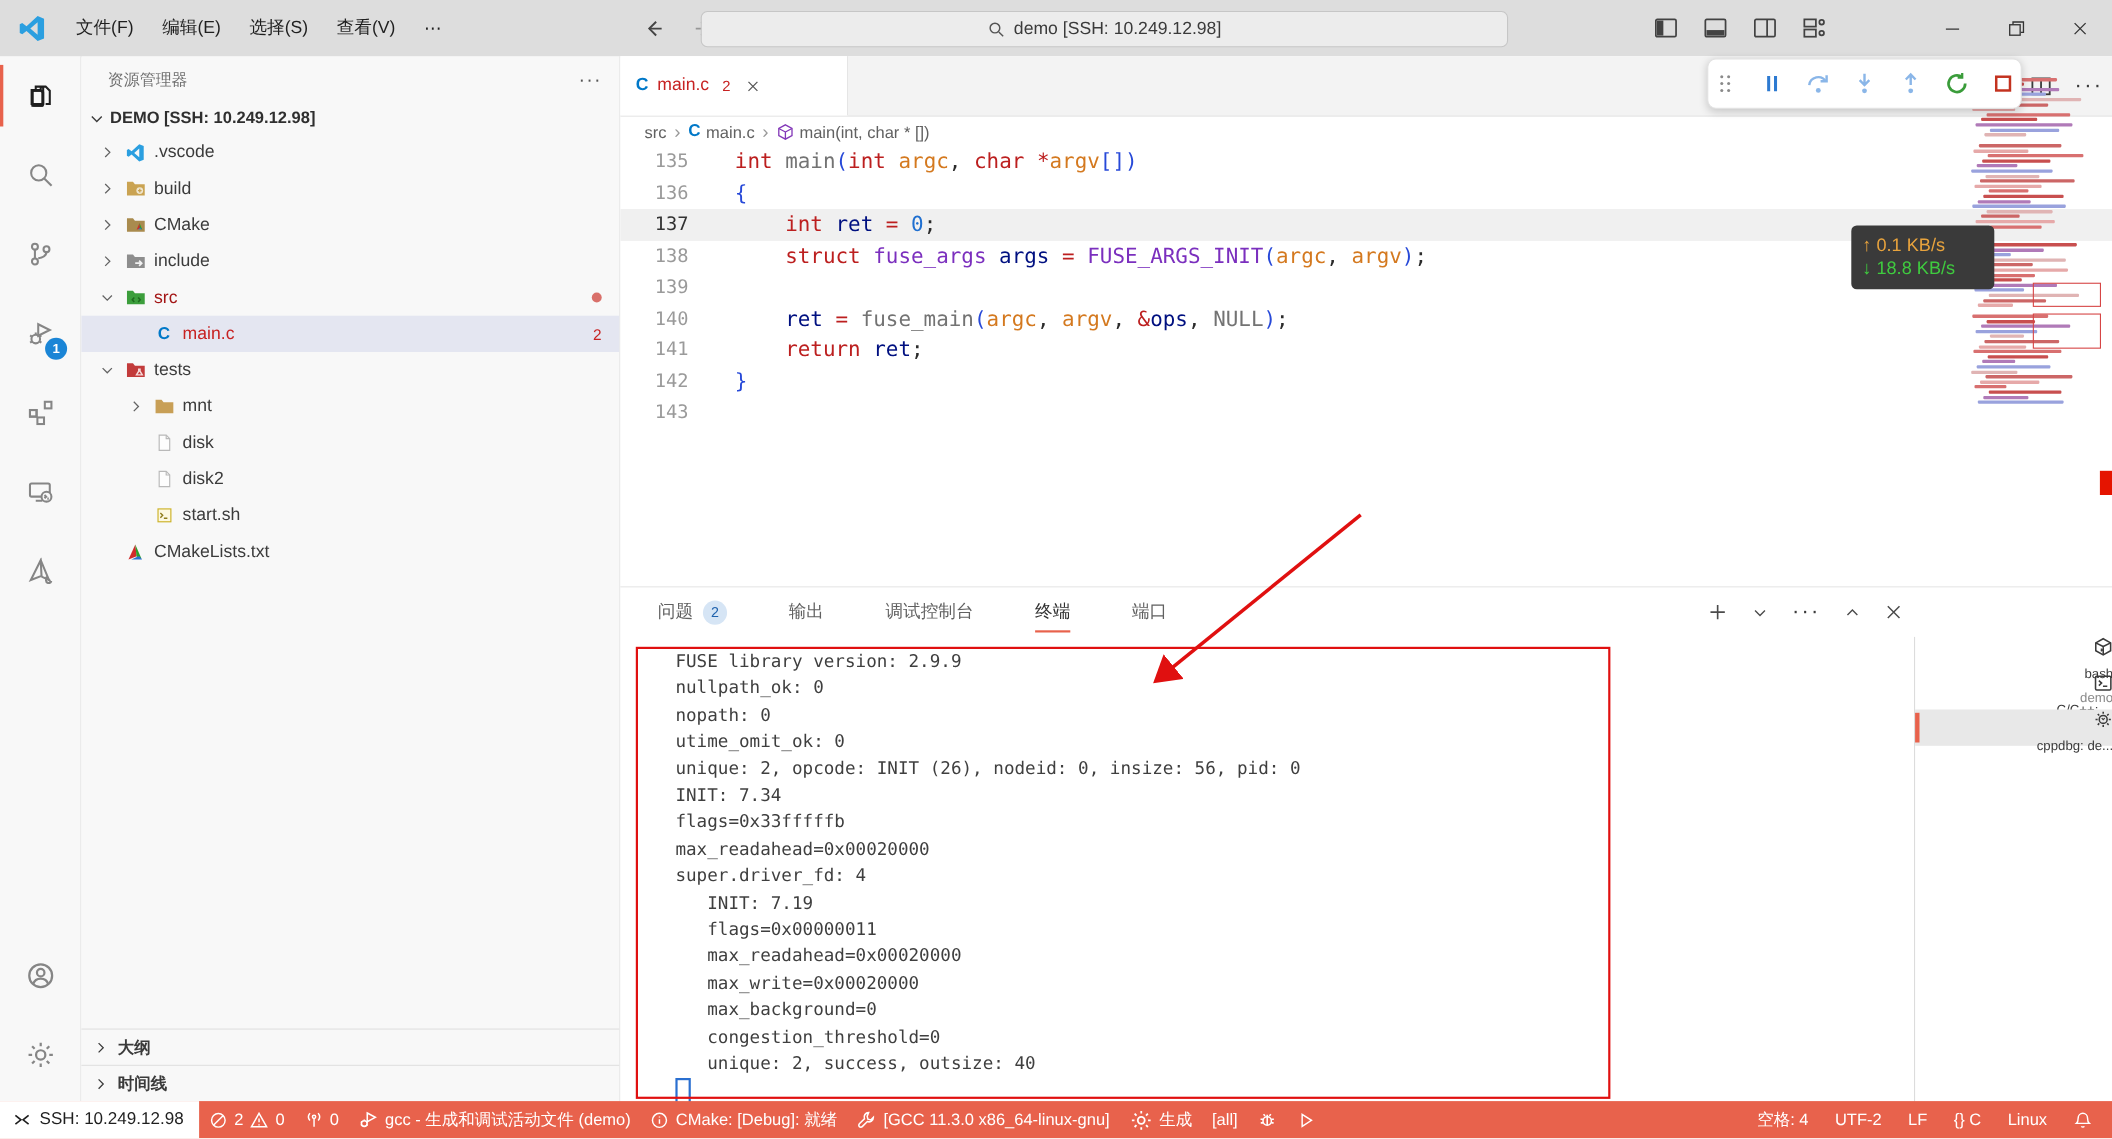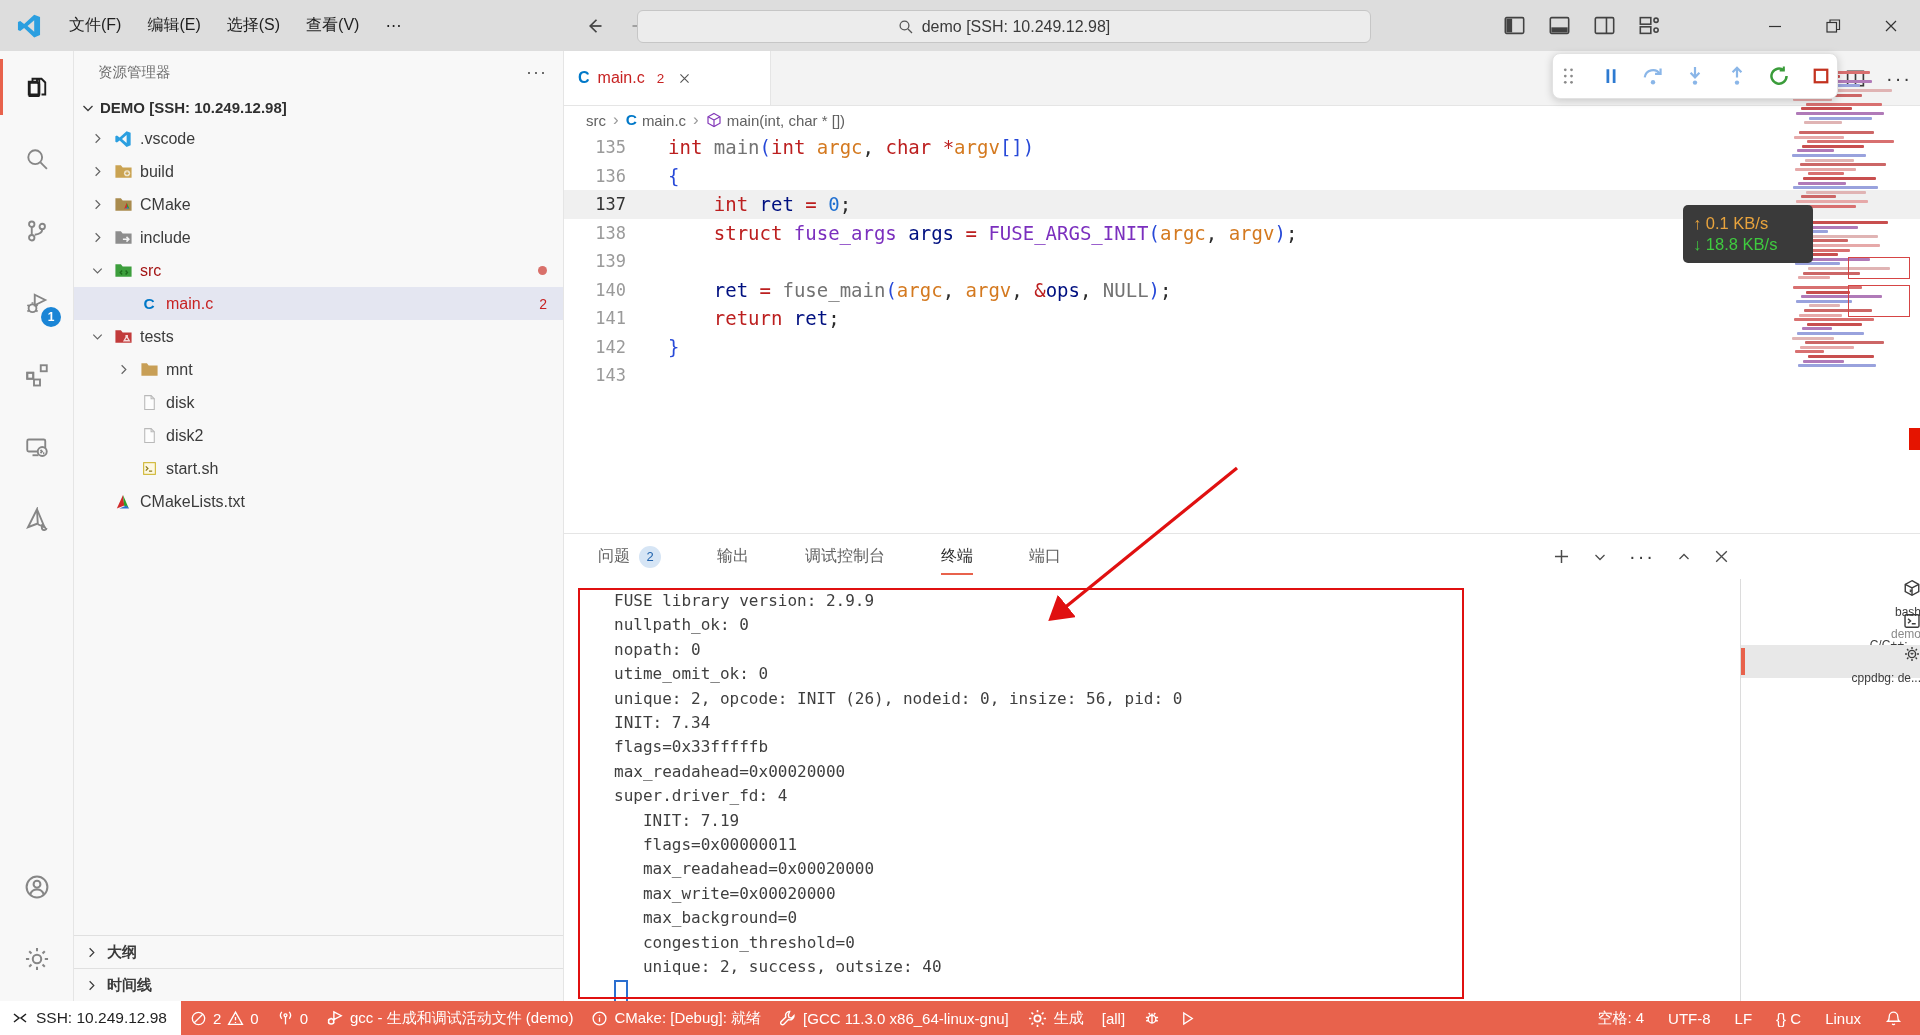--- a/index.html
+++ b/index.html
@@ -833,21 +833,21 @@
               <path d="M4.5 2.8 12.5 8l-8 5.2z"></path>
             </svg>
           </span>
         </div>
       </div>
     <div id="st-right">
         <div class="st-seg">
           <span>空格: 4</span>
         </div>
         <div class="st-seg">
-          <span>UTF-8</span>
+          <span>UTF-2</span>
         </div>
         <div class="st-seg">
           <span>LF</span>
         </div>
         <div class="st-seg">
           <span>{} C</span>
         </div>
         <div class="st-seg">
           <span>Linux</span>
         </div>

